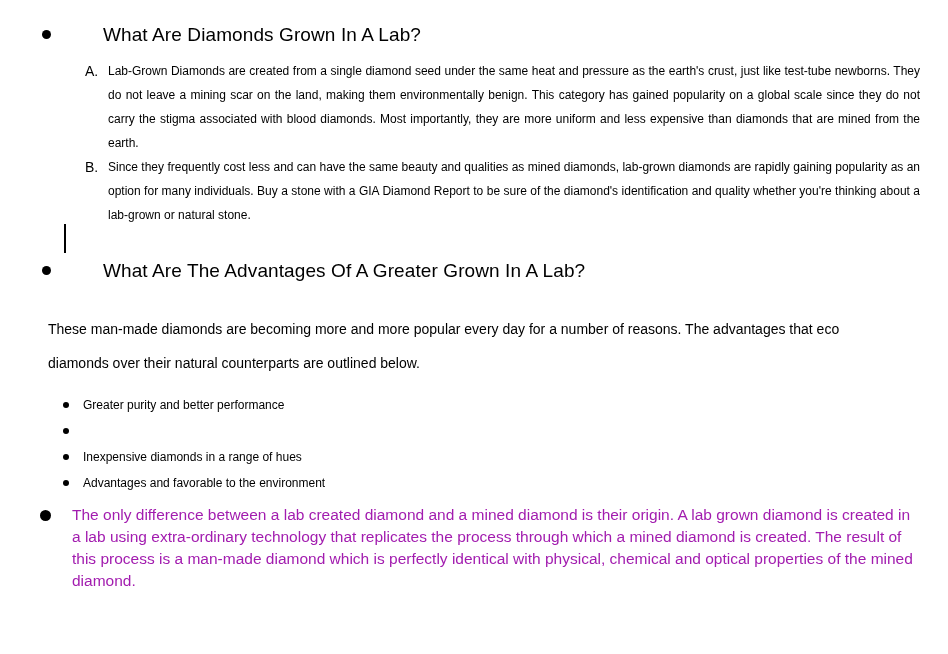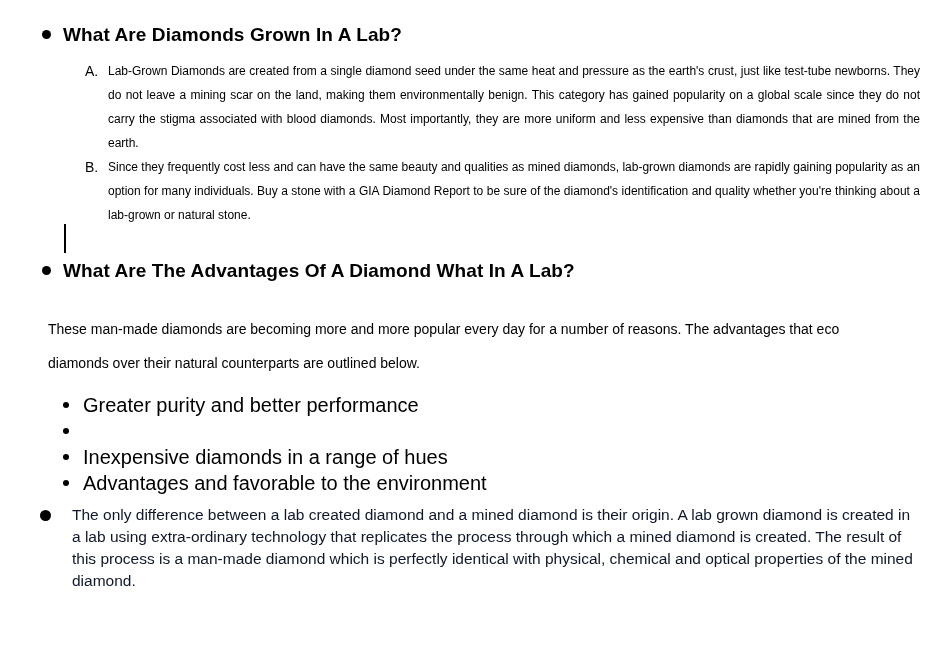--- a/index.html
+++ b/index.html
@@ -22,23 +22,24 @@
   }
   .heading-row .h-bullet {
     width: 9px; height: 9px;
     border-radius: 50%;
     background: #000;
     flex: 0 0 auto;
     margin-right: 12px;
   }
   .heading-text {
     font-size: 19px;
-    font-weight: bold;
+    font-weight: normal;
     letter-spacing: 0.1px;
     line-height: 23px;
+    margin-left: 40px;
   }
   .heading1 { padding-top: 23px; }
   .heading2 { margin-top: 32px; }
 
   
   .lettered-list { margin: 13px 0 0 85px; }
   .lettered-item { display: flex; }
   .lettered-item .marker {
     flex: 0 0 23px;
     font-size: 14px;
@@ -76,40 +77,40 @@
     align-items: center;
     height: 26px;
   }
   .adv-item .b-bullet {
     width: 6px; height: 6px;
     border-radius: 50%;
     background: #000;
     flex: 0 0 auto;
     margin-right: 14px;
   }
-  .adv-item .adv-text { font-size: 20px; }
+  .adv-item .adv-text { font-size: 12px; }
 
   
   .note-row {
     display: flex;
     margin: 8px 0 0 40px;
   }
   .note-row .n-bullet {
     width: 11px; height: 11px;
     border-radius: 50%;
     background: #000;
     flex: 0 0 auto;
     margin-top: 6px;
     margin-right: 21px;
   }
   .note-text {
     width: 845px;
     font-size: 15.5px;
     line-height: 22px;
-    color: #0f172a;
+    color: #a21caf;
   }
 </style>
 </head>
 <body>
 
 <div class="doc">
 
   <div class="heading-row heading1">
     <span class="h-bullet"></span>
     <span class="heading-text">What Are Diamonds Grown In A Lab?</span>
@@ -123,21 +124,21 @@
     <div class="lettered-item">
       <span class="marker">B.</span>
       <div class="body">Since they frequently cost less and can have the same beauty and qualities as mined diamonds, lab-grown diamonds are rapidly gaining popularity as an option for many individuals. Buy a stone with a GIA Diamond Report to be sure of the diamond's identification and quality whether you're thinking about a lab-grown or natural stone.</div>
     </div>
   </div>
 
   <div class="caret"></div>
 
   <div class="heading-row heading2">
     <span class="h-bullet"></span>
-    <span class="heading-text">What Are The Advantages Of A Diamond What In A Lab?</span>
+    <span class="heading-text">What Are The Advantages Of A Greater Grown In A Lab?</span>
   </div>
 
   <div class="intro">These man-made diamonds are becoming more and more popular every day for a number of reasons. The advantages that eco diamonds over their natural counterparts are outlined below.</div>
 
   <div class="adv-list">
     <div class="adv-item">
       <span class="b-bullet"></span>
       <span class="adv-text">Greater purity and better performance</span>
     </div>
     <div class="adv-item">

